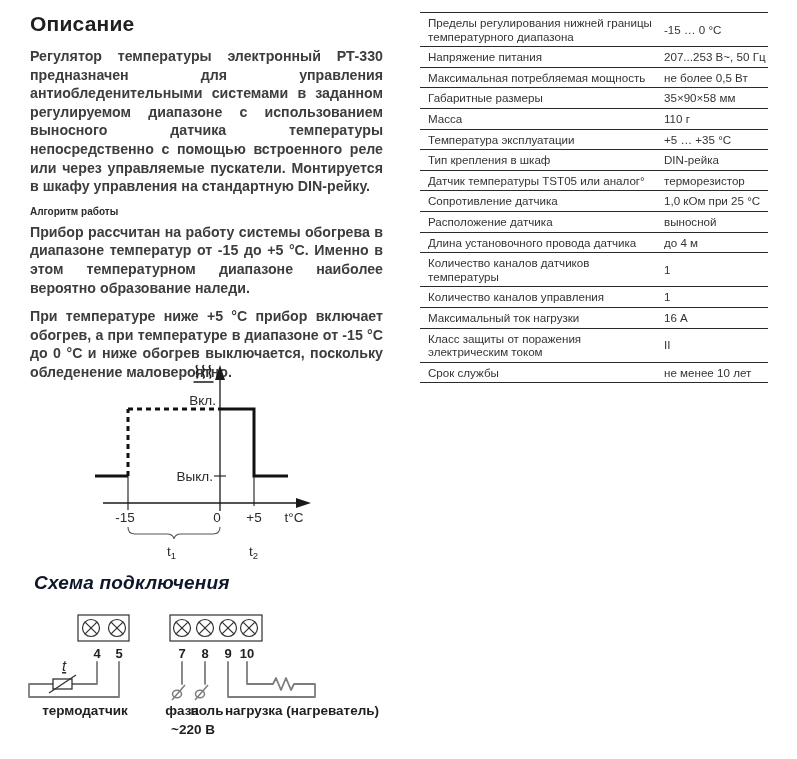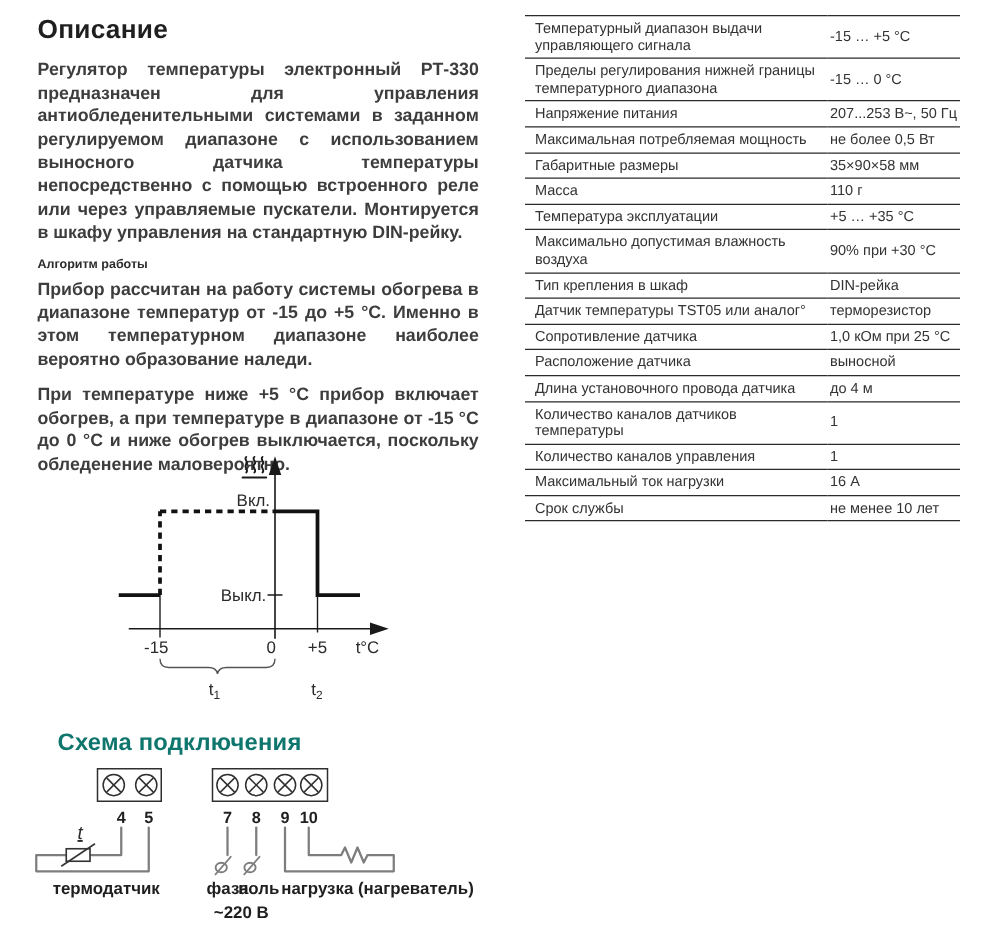--- a/index.html
+++ b/index.html
@@ -6,21 +6,21 @@
   body{
     width:797px;height:759px;background:#ffffff;position:relative;
     font-family:"Liberation Sans",sans-serif;color:#3a3a3a;overflow:hidden;
   }
   .abs{position:absolute;}
   h1{font-size:21px;font-weight:700;color:#1f1f1f;margin:0 0 11px 0;letter-spacing:.2px;}
   .col-left{left:30px;top:12px;width:353px;}
   .col-right{left:420px;top:12px;width:348px;}
   p.body{font-size:14.2px;line-height:18.6px;text-align:justify;margin:0 0 10px 0;color:#3d3d3d;font-weight:bold;}
   h2.sub{font-size:10px;font-weight:700;color:#2b2b2b;margin:3px 0 6px 0;}
-  h2.scheme{font-size:19px;font-weight:700;color:#0f766e;margin:16px;letter-spacing:.2px;}
+  h2.scheme{font-size:19px;font-weight:700;color:#0f172a;margin:4px;letter-spacing:.2px;font-style:italic;}
   table.specs{width:348px;border-collapse:collapse;font-size:11.6px;color:#333333;}
   table.specs td{border-top:1px solid #2a2a2a;padding:3px 0;vertical-align:middle;line-height:13.6px;}
   table.specs tr:last-child td{border-bottom:1px solid #2a2a2a;margin-left:15px;}
   td.lbl{width:226px;padding-left:8px !important;padding-right:8px !important;}
   td.val{padding-left:2px !important;}
   .footnote{font-size:10.8px;color:#3a3a3a;margin-top:10px;}
   svg text{font-family:"Liberation Sans",sans-serif;fill:#2b2b2b;}
   .chart-txt{font-size:13.5px;}
   .chart-sub{font-size:9.5px;}
   .wire{stroke:#7d7d7d;stroke-width:1.8;fill:none;stroke-linejoin:round;stroke-linecap:round;}
@@ -129,24 +129,20 @@
   <text x="168" y="132" text-anchor="middle" class="scheme-lbl">~220 В</text>
 
   <path class="wire" d="M222,60 V82 H248 L251,76 L256,88 L261,76 L266,88 L269,82 H290 V95 H203 V60"></path>
   <text x="277" y="113" text-anchor="middle" class="scheme-lbl">нагрузка (нагреватель)</text>
 </svg>
 
 <div class="abs col-right">
   <table class="specs">
     <tbody>
       <tr>
-          <td class="lbl">Температурный диапазон выдачи управляющего сигнала</td>
-          <td class="val">-15 … +5 °C</td>
-        </tr>
-      <tr>
           <td class="lbl">Пределы регулирования нижней границы температурного диапазона</td>
           <td class="val">-15 … 0 °C</td>
         </tr>
       <tr>
           <td class="lbl">Напряжение питания</td>
           <td class="val">207...253 В~, 50 Гц</td>
         </tr>
       <tr>
           <td class="lbl">Максимальная потребляемая мощность</td>
           <td class="val">не более 0,5 Вт</td>
@@ -157,24 +153,20 @@
         </tr>
       <tr>
           <td class="lbl">Масса</td>
           <td class="val">110 г</td>
         </tr>
       <tr>
           <td class="lbl">Температура эксплуатации</td>
           <td class="val">+5 … +35 °C</td>
         </tr>
       <tr>
-          <td class="lbl">Максимально допустимая влажность воздуха</td>
-          <td class="val">90% при +30 °C</td>
-        </tr>
-      <tr>
           <td class="lbl">Тип крепления в шкаф</td>
           <td class="val">DIN-рейка</td>
         </tr>
       <tr>
           <td class="lbl">Датчик температуры TST05 или аналог°</td>
           <td class="val">терморезистор</td>
         </tr>
       <tr>
           <td class="lbl">Сопротивление датчика</td>
           <td class="val">1,0 кОм при 25 °C</td>
@@ -191,20 +183,24 @@
           <td class="lbl">Количество каналов датчиков температуры</td>
           <td class="val">1</td>
         </tr>
       <tr>
           <td class="lbl">Количество каналов управления</td>
           <td class="val">1</td>
         </tr>
       <tr>
           <td class="lbl">Максимальный ток нагрузки</td>
           <td class="val">16 А</td>
+        </tr>
+      <tr>
+          <td class="lbl">Класс защиты от поражения электрическим током</td>
+          <td class="val">II</td>
         </tr>
       <tr>
           <td class="lbl">Срок службы</td>
           <td class="val">не менее 10 лет</td>
         </tr>
     </tbody>
   </table>
 </div>
 
 </body></html>

